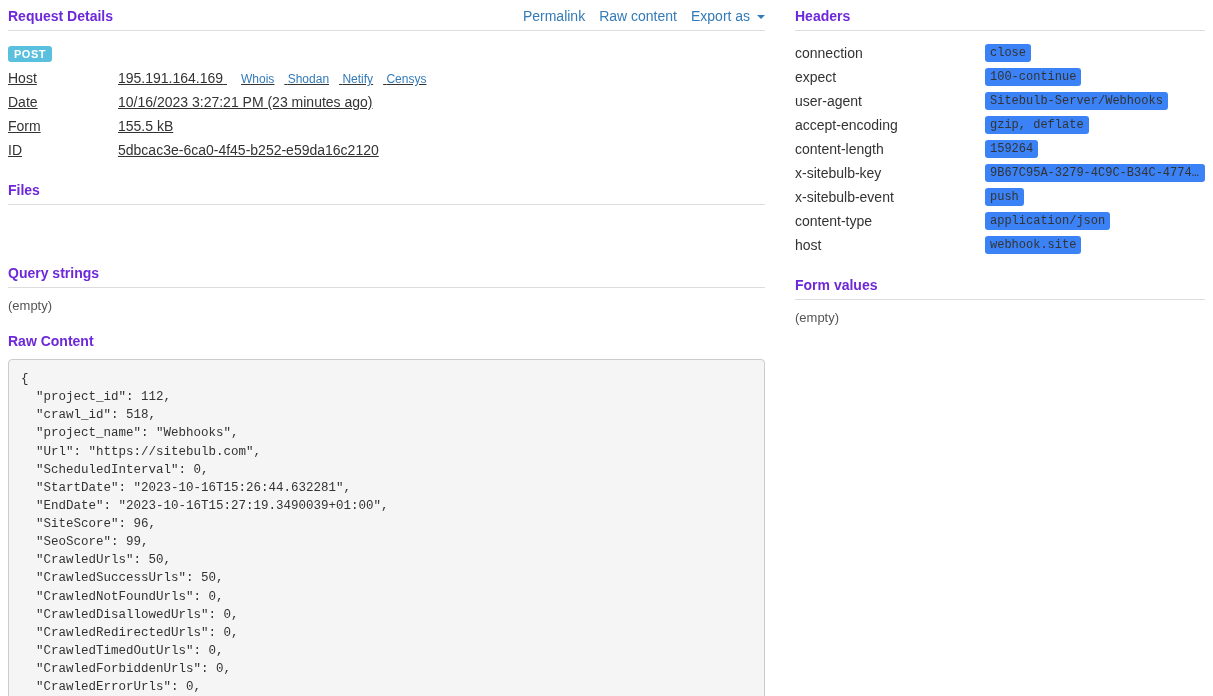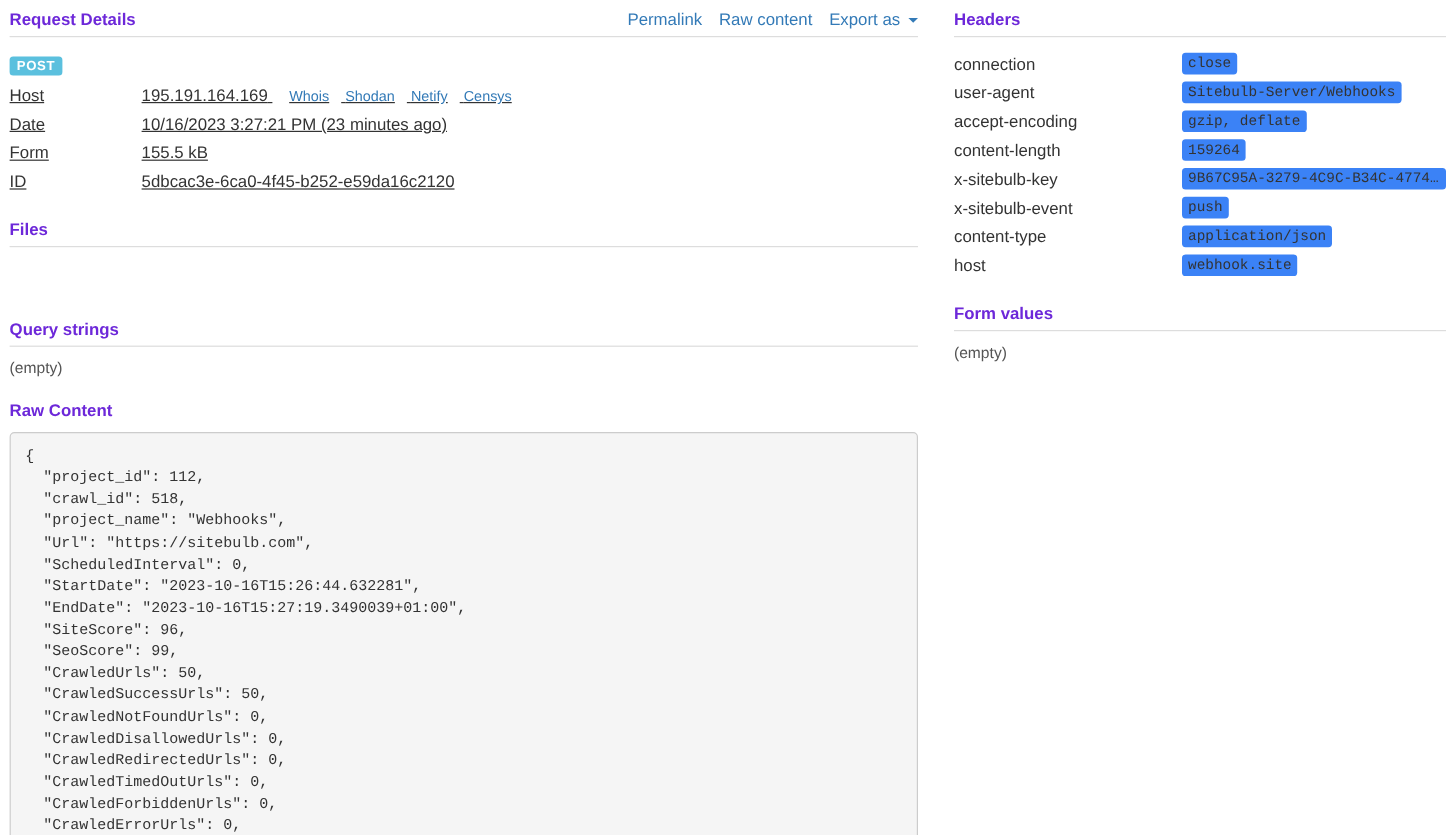--- a/index.html
+++ b/index.html
@@ -211,20 +211,24 @@
     <div class="section-block">
       <div class="section-header">
         <span class="section-title">Headers</span>
       </div>
       <div id="headers-list">
           <div class="header-row">
             <div class="header-key">connection</div>
             <div class="header-val">close</div>
           </div>
           <div class="header-row">
+            <div class="header-key">expect</div>
+            <div class="header-val">100-continue</div>
+          </div>
+          <div class="header-row">
             <div class="header-key">user-agent</div>
             <div class="header-val">Sitebulb-Server/Webhooks</div>
           </div>
           <div class="header-row">
             <div class="header-key">accept-encoding</div>
             <div class="header-val">gzip, deflate</div>
           </div>
           <div class="header-row">
             <div class="header-key">content-length</div>
             <div class="header-val">159264</div>

